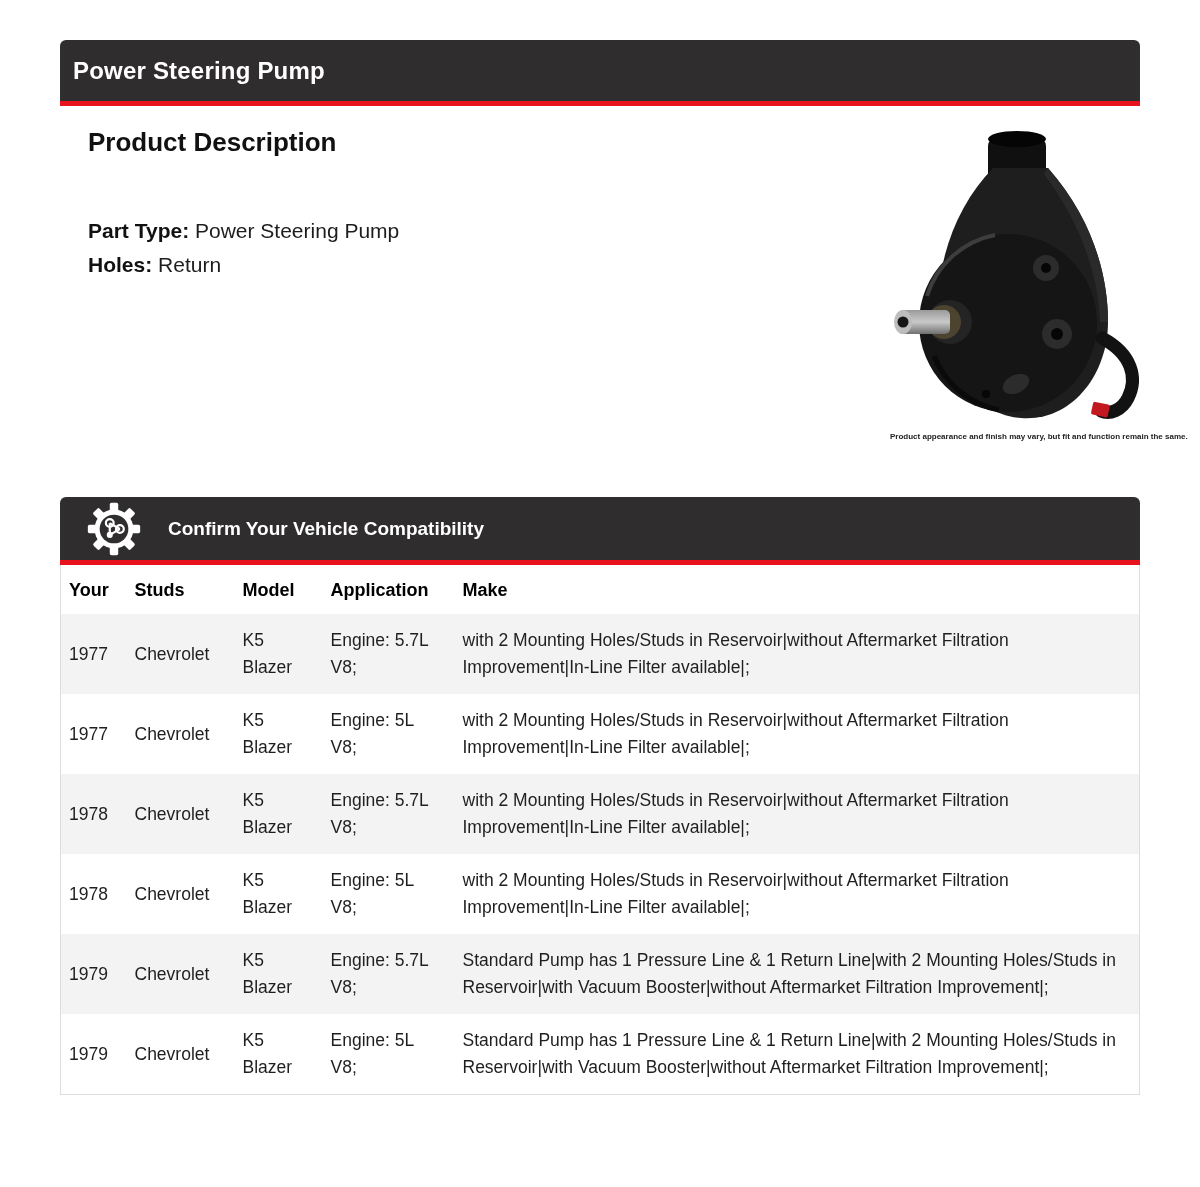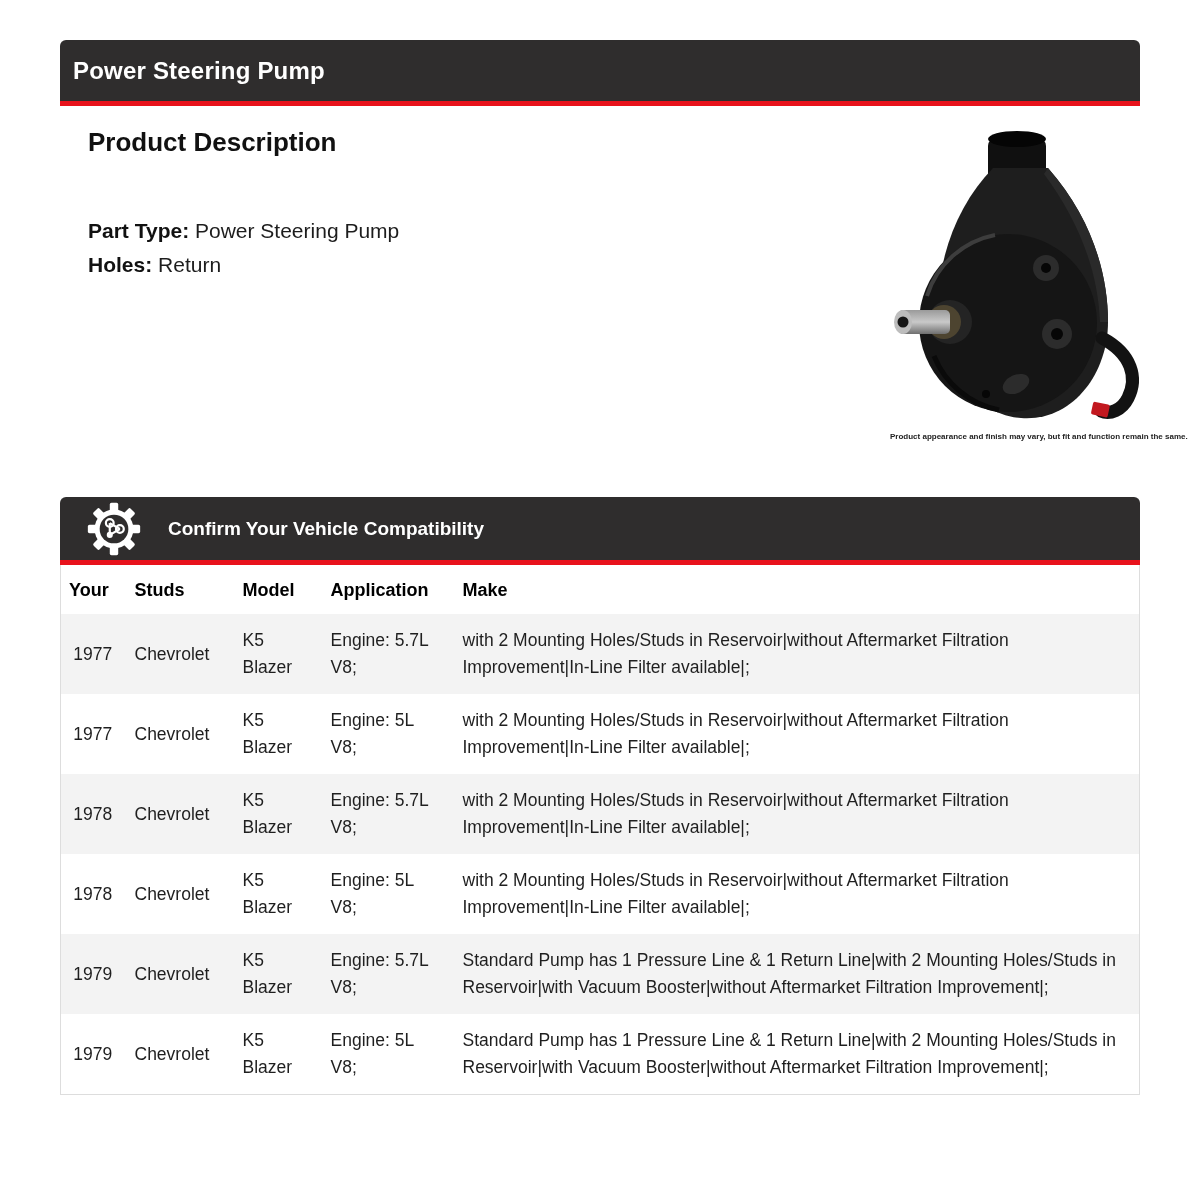--- a/index.html
+++ b/index.html
@@ -57,21 +57,21 @@
     color: #1f1f1f;
     padding: 13px 10px 13px 8px;
     vertical-align: middle;
     line-height: 27px;
   }
   table.compat tr.alt { background: #f3f3f3; }
   .col-year { width: 66px; }
   .col-make { width: 108px; }
   .col-model { width: 88px; }
   .col-app { width: 132px; }
-  th.first, td.first { padding-left: 16px; text-align: center; }
+  th.first, td.first { padding-left: 16px; }
 </style>
 </head>
 <body>
 
 <div class="page">
 
   <div class="bar title-bar">
     <span class="bar-label">Power Steering Pump</span>
   </div>
 

